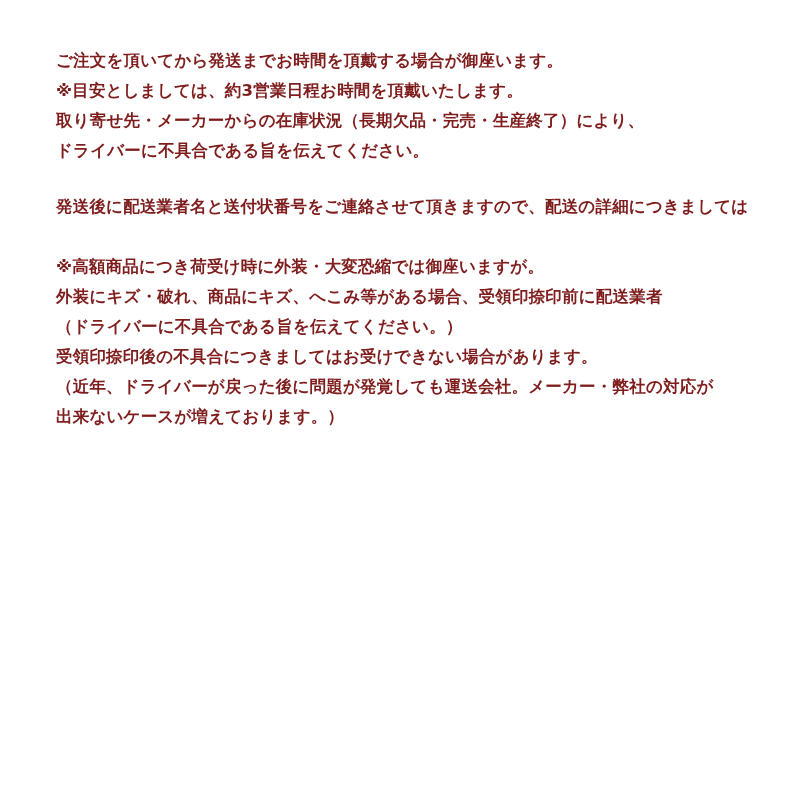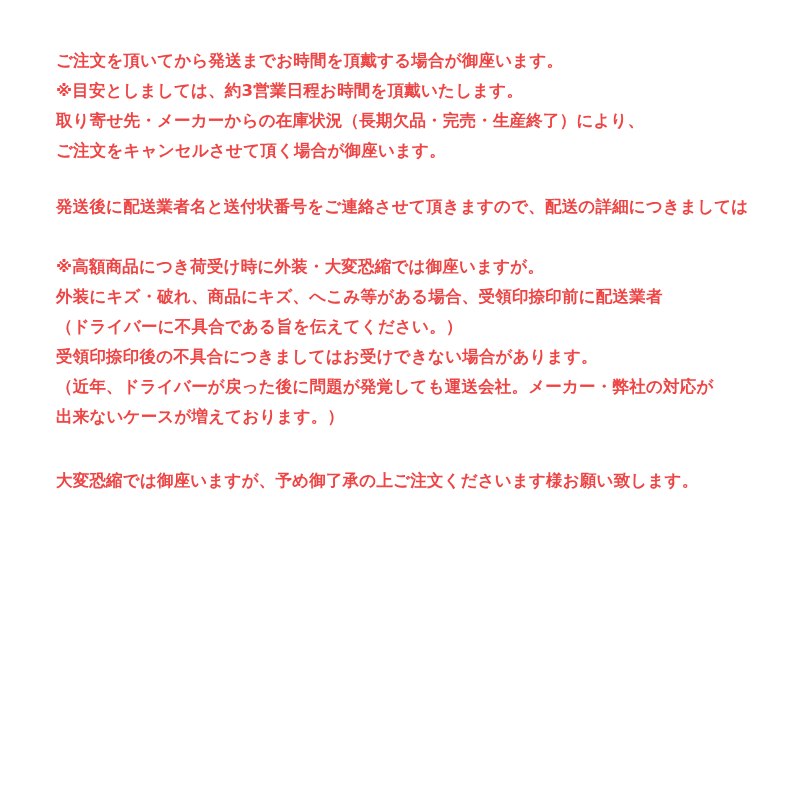--- a/index.html
+++ b/index.html
@@ -26,51 +26,48 @@
   }
   .block:last-child {
     margin-bottom: 0;
   }
   .line {
     font-size: 16.5px;
     line-height: 30px;
     letter-spacing: 0.2px;
     white-space: pre;
     font-weight: 600;
-    color: #ef4444;
+    color: #7f1d1d;
   }
   .gap-lg {
     margin-bottom: 30px;
   }
   .gap-xl {
     margin-bottom: 34px;
   }
 </style>
 </head>
 <body>
 
 <div class="page">
 
   <div class="block">
     <div class="line">ご注文を頂いてから発送までお時間を頂戴する場合が御座います。</div>
     <div class="line">※目安としましては、約3営業日程お時間を頂戴いたします。</div>
     <div class="line">取り寄せ先・メーカーからの在庫状況（長期欠品・完売・生産終了）により、</div>
-    <div class="line">ご注文をキャンセルさせて頂く場合が御座います。</div>
+    <div class="line">ドライバーに不具合である旨を伝えてください。</div>
   </div>
 
   <div class="block gap-lg">
     <div class="line">発送後に配送業者名と送付状番号をご連絡させて頂きますので、配送の詳細につきましては</div>
   </div>
 
   <div class="block gap-xl">
     <div class="line">※高額商品につき荷受け時に外装・大変恐縮では御座いますが。</div>
     <div class="line">外装にキズ・破れ、商品にキズ、へこみ等がある場合、受領印捺印前に配送業者</div>
     <div class="line">（ドライバーに不具合である旨を伝えてください。）</div>
     <div class="line">受領印捺印後の不具合につきましてはお受けできない場合があります。</div>
     <div class="line">（近年、ドライバーが戻った後に問題が発覚しても運送会社。メーカー・弊社の対応が</div>
     <div class="line">出来ないケースが増えております。）</div>
   </div>
 
-  <div class="block">
-    <div class="line">大変恐縮では御座いますが、予め御了承の上ご注文くださいます様お願い致します。</div>
-  </div>
 
 </div>
 
 </body></html>

